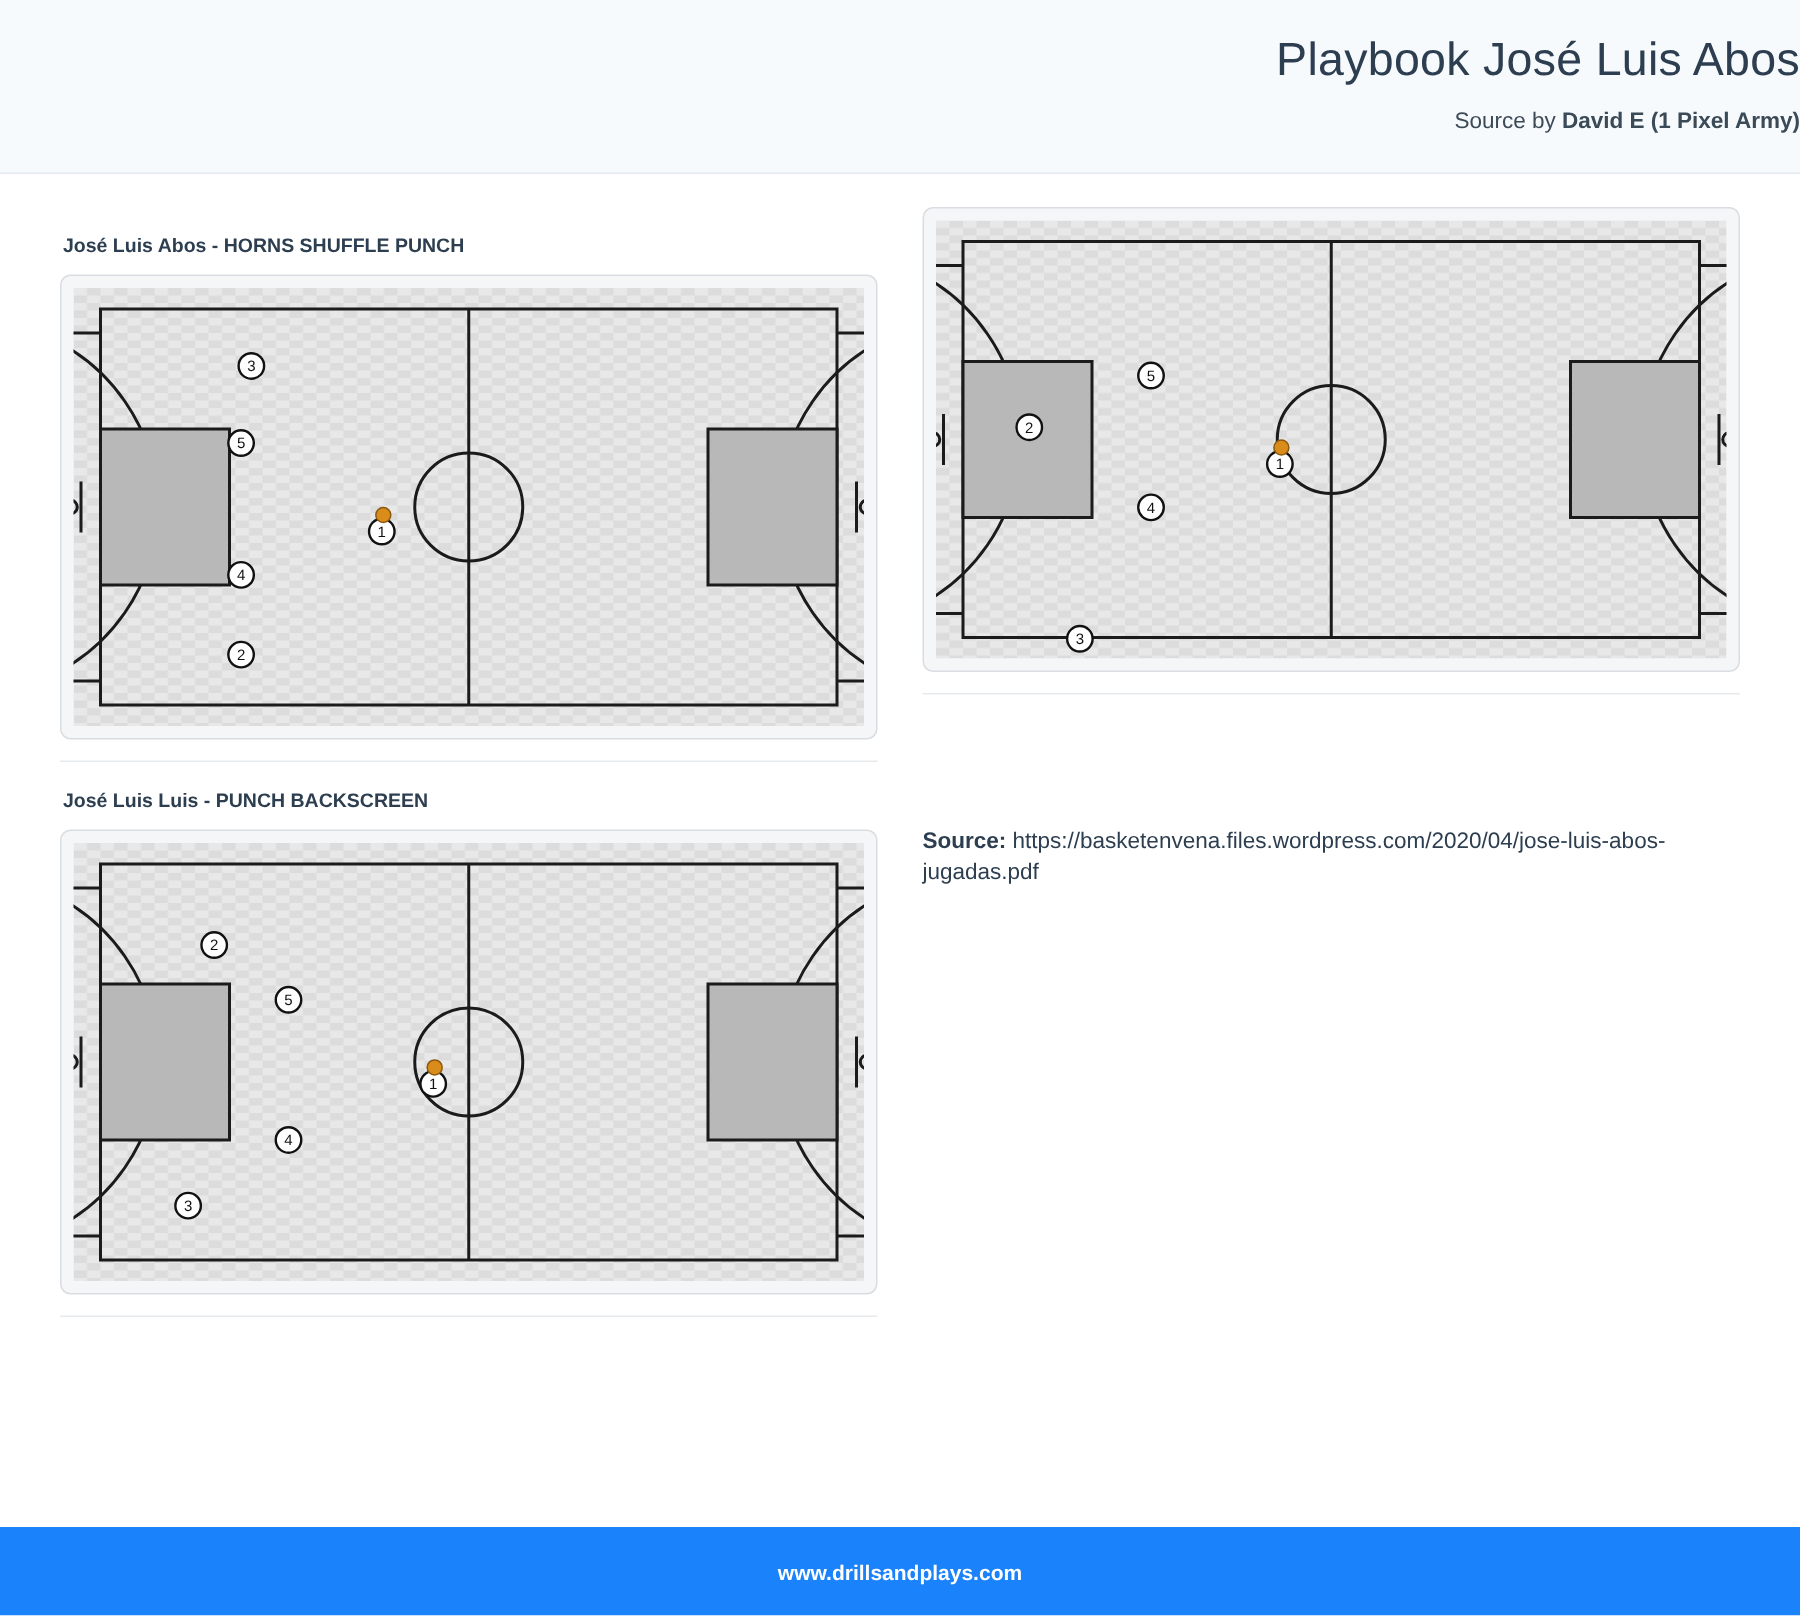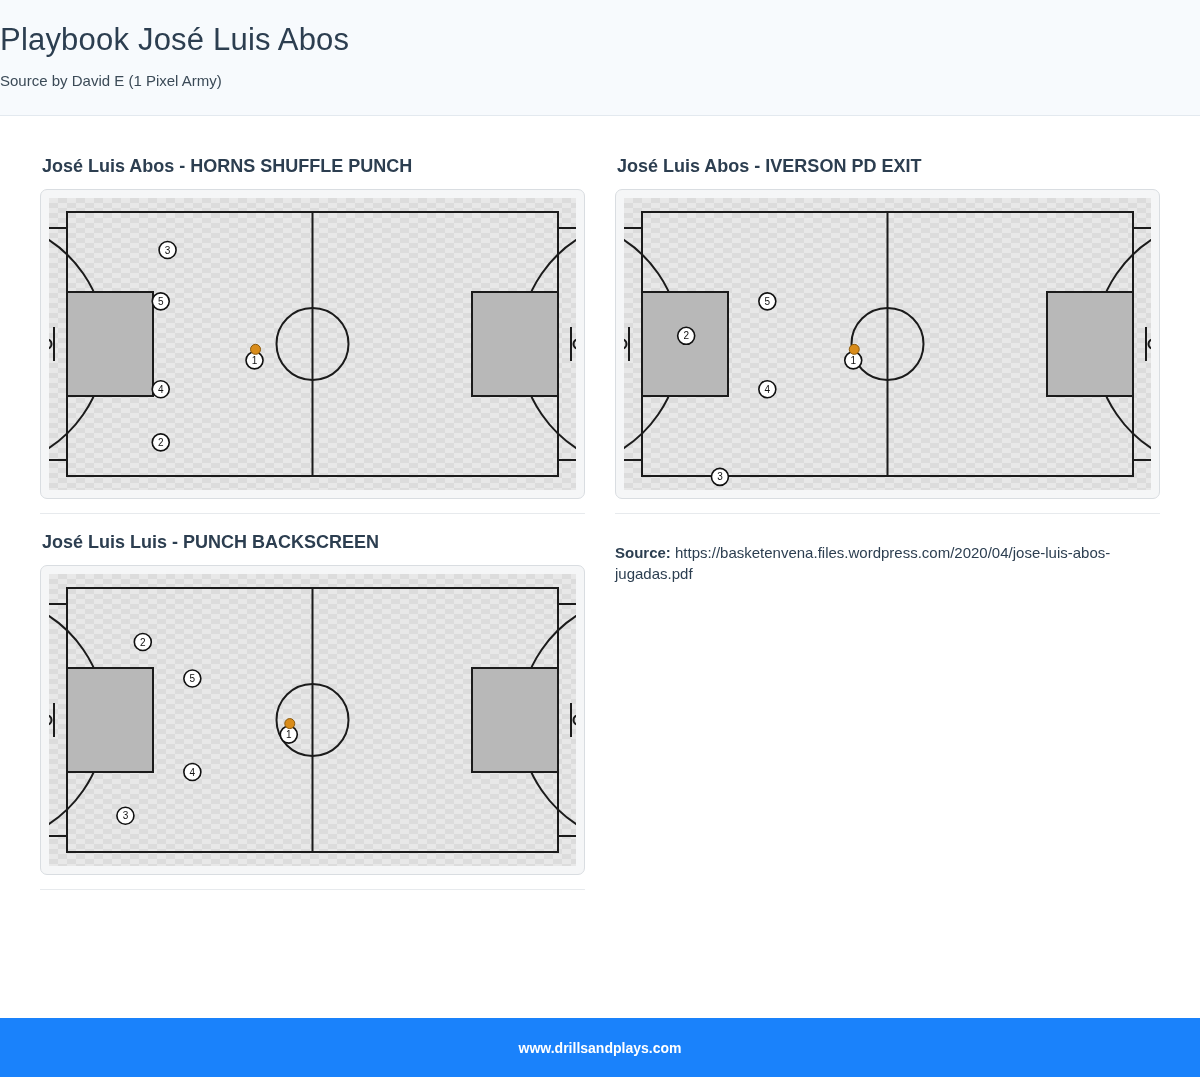--- a/index.html
+++ b/index.html
@@ -14,53 +14,53 @@
     color: #2c3e50;
     position: relative;
     overflow: hidden;
   }
 
   
   .header {
     background: #f7fafd;
     border-bottom: 1px solid #e3e9ef;
     padding: 22px 0 26px 0;
-    text-align: left;
+    text-align: right;
   }
   .header h1 {
     margin: 0 0 0 0;
     font-size: 31px;
     font-weight: 400;
     color: #2c3e50;
     letter-spacing: 0.2px;
   }
   .header .subtitle {
     margin-top: 14px;
     font-size: 15px;
     color: #3b4a57;
     font-weight: 400;
   }
   .header .subtitle b {
-    font-weight: normal;
+    font-weight: bold;
   }
 
   
   .content {
     padding: 22px 40px 0 40px;
   }
   .row {
     display: flex;
     gap: 30px;
   }
   .col {
     width: 545px;
     box-sizing: border-box;
   }
   .play-title {
-    font-size: 18px;
+    font-size: 13px;
     font-weight: bold;
     color: #2c3e50;
     margin: 18px 0 12px 2px;
   }
   .court-card {
     border: 1px solid #d9dde1;
     border-radius: 7px;
     background: #f5f6f7;
     padding: 8px;
     box-sizing: border-box;
@@ -69,21 +69,21 @@
   .court-sep {
     border-bottom: 1px solid #e7eaed;
     margin-top: 14px;
   }
 
   
   .source-block {
     font-size: 15px;
     line-height: 21px;
     color: #2c3e50;
-    margin-top: 28px;
+    margin-top: 42px;
     width: 545px;
   }
   .source-block .src-label {
     font-weight: bold;
   }
   .source-block .src-url {
     font-weight: normal;
   }
 
   
@@ -170,21 +170,20 @@
               <circle cx="205.53" cy="162.352" r="8.5" fill="#ffffff" stroke="#111" stroke-width="1.6"></circle>
               <text x="205.53" y="165.952" text-anchor="middle" font-size="10" font-family="&quot;Liberation Sans&quot;, sans-serif" fill="#111">1</text>
               <circle cx="206.53" cy="151.352" r="5" fill="#d98c1a" stroke="#8a5a10" stroke-width="1"></circle>
             </g>
           </svg>
       </div>
       <div class="court-sep"></div>
     </div>
 
     <div class="col">
-      <div class="play-title">José Luis Abos - IVERSON PD EXIT</div>
       <div class="court-card">
         <svg class="court" id="court-1" width="527" height="292" viewBox="0 0 527 292">
             <defs>
               <pattern id="floor1" width="18" height="10" patternUnits="userSpaceOnUse">
                 <rect width="18" height="10" fill="#dcdcdc"></rect>
                 <rect x="0" y="0" width="9" height="5" fill="#e8e8e8"></rect>
                 <rect x="9" y="5" width="9" height="5" fill="#e8e8e8"></rect>
               </pattern>
             </defs>
             <rect x="0" y="0" width="527" height="292" fill="url(#floor1)"></rect>

